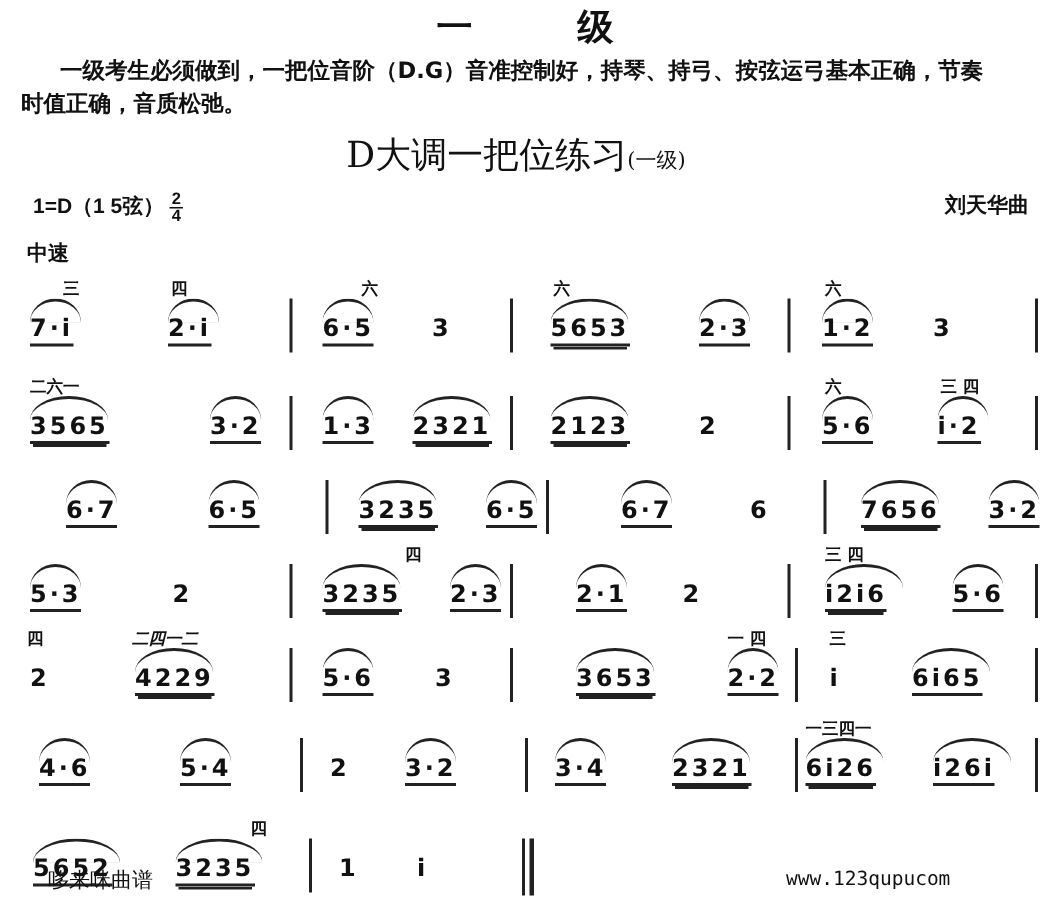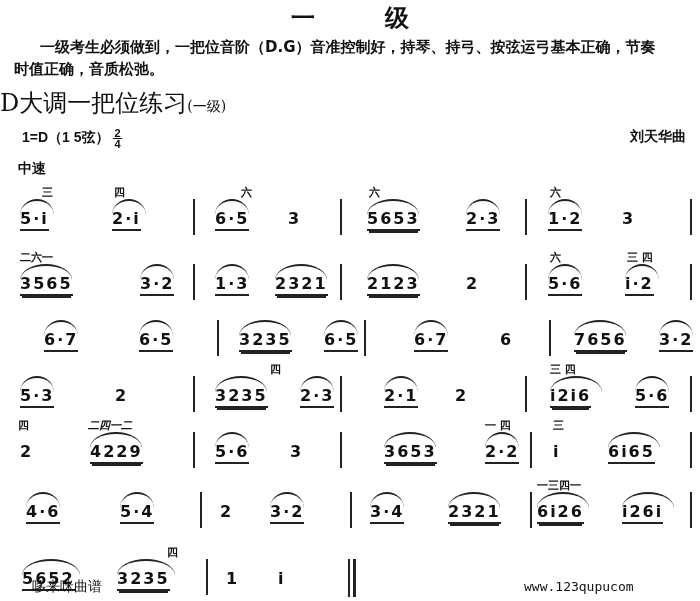--- a/index.html
+++ b/index.html
@@ -3,21 +3,21 @@
 <meta charset="utf-8">
 <style>
   html,body{margin:0;padding:0;background:#fff;}
   body{width:700px;height:601px;position:relative;overflow:hidden;color:#111;
        font-family:"DejaVu Serif","Liberation Serif",serif;}
   .abs{position:absolute;}
   #grade-title{left:0;width:700px;top:2px;text-align:center;font-size:24px;letter-spacing:70px;text-indent:70px;font-weight:bold;}
   .intro{left:22px;width:670px;font-size:15px;font-weight:bold;line-height:22px;font-family:"DejaVu Sans","Liberation Sans",sans-serif;}
   #intro-1{top:36px;left:40px;width:660px;}
   #intro-2{top:58px;left:14px;}
-  #piece-title{left:0;width:688px;top:87px;font-size:24px;}
+  #piece-title{left:0;width:688px;top:87px;text-align:center;font-size:24px;}
   #piece-title small{font-size:14px;}
   #key-sig{left:22px;top:128px;font-size:14px;font-weight:bold;font-family:Liberation Sans, sans-serif;}
   .frac{display:inline-block;vertical-align:middle;text-align:center;font-size:11px;line-height:10px;}
   .frac .num{border-bottom:1.5px solid #111;display:block;padding:0 1px;}
   #composer{right:14px;top:128px;font-size:14px;font-weight:bold;font-family:"DejaVu Sans",sans-serif;}
   #tempo{left:18px;top:160px;font-size:14px;font-weight:bold;font-family:"DejaVu Sans",sans-serif;}
   .row{position:absolute;left:0;width:700px;height:60px;}
   .bar{position:absolute;width:2px;background:#222;height:36px;top:14px;}
   .bar.final{width:5px;background:#fff;border-left:2px solid #222;border-right:3px solid #222;box-sizing:border-box;width:8px;height:38px;}
   .grp{position:absolute;top:14px;height:40px;font-family:"DejaVu Sans","Liberation Sans",sans-serif;}
@@ -52,21 +52,21 @@
 
 <div id="score">
     <div class="row" style="top: 185px;">
       <div class="bar" style="left: 193px;"></div>
       <div class="bar" style="left: 340px;"></div>
       <div class="bar" style="left: 525px;"></div>
       <div class="bar" style="left: 690px;"></div>
       <div class="grp" style="left: 20px;">
         <div class="slur" style="width: 34px;"></div>
         <span class="finger" style="left: 22px;">三</span>
-        <span class="notes ul">5·i</span>
+        <span class="notes ul">7·i</span>
       </div>
       <div class="grp" style="left: 112px;">
         <div class="slur" style="width: 34px;"></div>
         <span class="finger" style="left: 2px;">四</span>
         <span class="notes ul">2·i</span>
       </div>
       <div class="grp" style="left: 215px;">
         <div class="slur" style="width: 34px;"></div>
         <span class="finger" style="left: 26px;">六</span>
         <span class="notes ul">6·5</span>

